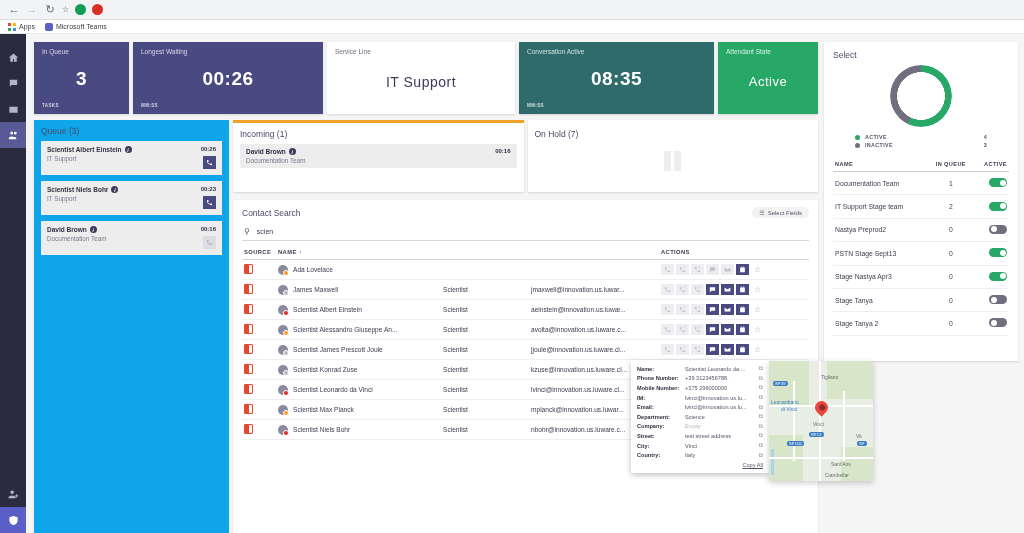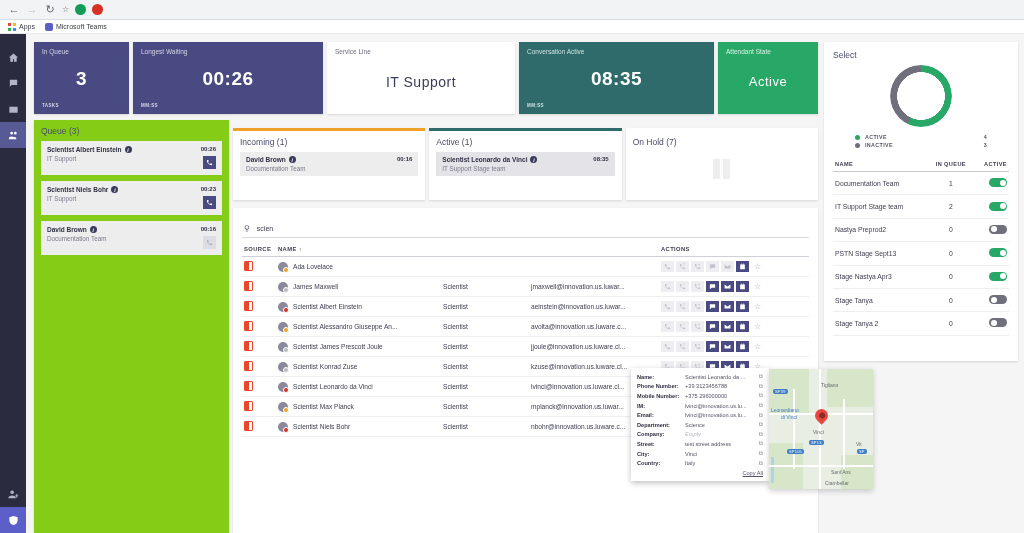--- a/index.html
+++ b/index.html
@@ -97,21 +97,21 @@
   .kpi.green .kpi-value { font-size: 13px; font-weight: normal; }
   .kpi-queue   { width: 95px; }
   .kpi-waiting { width: 190px; }
   .kpi-service { flex: 1; min-width: 90px; }
   .kpi-conv    { width: 195px; }
   .kpi-state   { width: 100px; }
 
   
   .panels-row { display: flex; gap: 4px; min-height: 0; flex: 1; }
   .queue-panel {
-    width: 195px; background: #84cc16; flex-shrink: 0;
+    width: 195px; background: #0ea5e9; flex-shrink: 0;
     box-shadow: 0 1px 2px rgba(0,0,0,.12);
     padding: 6px 7px; display: flex; flex-direction: column;
   }
   .panel-title { font-size: 8.5px; color: #4a4a6a; margin-bottom: 5px; }
   .queue-card {
     background: #ededed; padding: 5px 6px; margin-bottom: 6px;
     display: flex; justify-content: space-between; align-items: flex-start;
     position: relative; min-height: 34px;
   }
   .qc-name { font-size: 6.5px; font-weight: bold; color: #2f2f44; display: flex; align-items: center; gap: 3px; }
@@ -124,21 +124,21 @@
     display: inline-flex; align-items: center; justify-content: center;
     font-weight: bold; font-style: italic;
   }
   .btn-answer {
     width: 13px; height: 13px; background: #4a4a82; color: #fff;
     display: flex; align-items: center; justify-content: center;
   }
   .btn-answer.disabled { background: #dcdce2; color: #b0b0bc; }
   .btn-answer svg { width: 7px; height: 7px; fill: currentColor; }
 
-  .right-panels { flex: 1; display: flex; flex-direction: column; gap: 4px; min-width: 0; margin-top: 8px; }
+  .right-panels { flex: 1; display: flex; flex-direction: column; gap: 4px; min-width: 0; }
   .conv-row { display: flex; gap: 4px; height: 72px; }
   .conv-panel {
     background: #fff; flex: 1; min-width: 0;
     box-shadow: 0 1px 2px rgba(0,0,0,.12);
     padding: 6px 7px; position: relative;
   }
   .conv-panel.incoming { border-top: 3px solid #f0a028; }
   .conv-panel.active   { border-top: 3px solid #2f6b6b; }
   .conv-panel.onhold   { border-top: 3px solid transparent; }
   .conv-card {
@@ -469,44 +469,38 @@
                   <div class="qc-name">
                     <span>David Brown</span>
                     <span class="icon-info">i</span>
                   </div>
                   <div class="qc-sub">Documentation Team</div>
                 </div>
                 <div class="qc-time">00:16</div>
               </div>
             </div>
 
-            <div class="conv-panel active">
-              <div class="panel-title">Active (1)</div>
-              <div class="conv-card selected">
-                <div>
-                  <div class="qc-name">
-                    <span>Scientist Leonardo da Vinci</span>
-                    <span class="icon-info">i</span>
-                  </div>
-                  <div class="qc-sub">IT Support Stage team</div>
-                </div>
-                <div class="qc-time">08:35</div>
-              </div>
-            </div>
 
             <div class="conv-panel onhold">
               <div class="panel-title">On Hold (7)</div>
               <div class="onhold-empty">
                 <span class="pause-bar"></span>
                 <span class="pause-bar"></span>
               </div>
             </div>
           </div>
 
           <div class="contact-card">
+            <div class="cs-head">
+              <div class="cs-title">Contact Search</div>
+              <div class="btn-select-fields">
+                <span>☰</span>
+                <span>Select Fields</span>
+              </div>
+            </div>
 
             <div class="search-row">
               <span class="sr-icon">⚲</span>
               <span class="search-val" placeholder="Search contacts">scien</span>
             </div>
 
             <table class="contacts">
               <thead>
                 <tr>
                   <th class="col-source">SOURCE</th>

